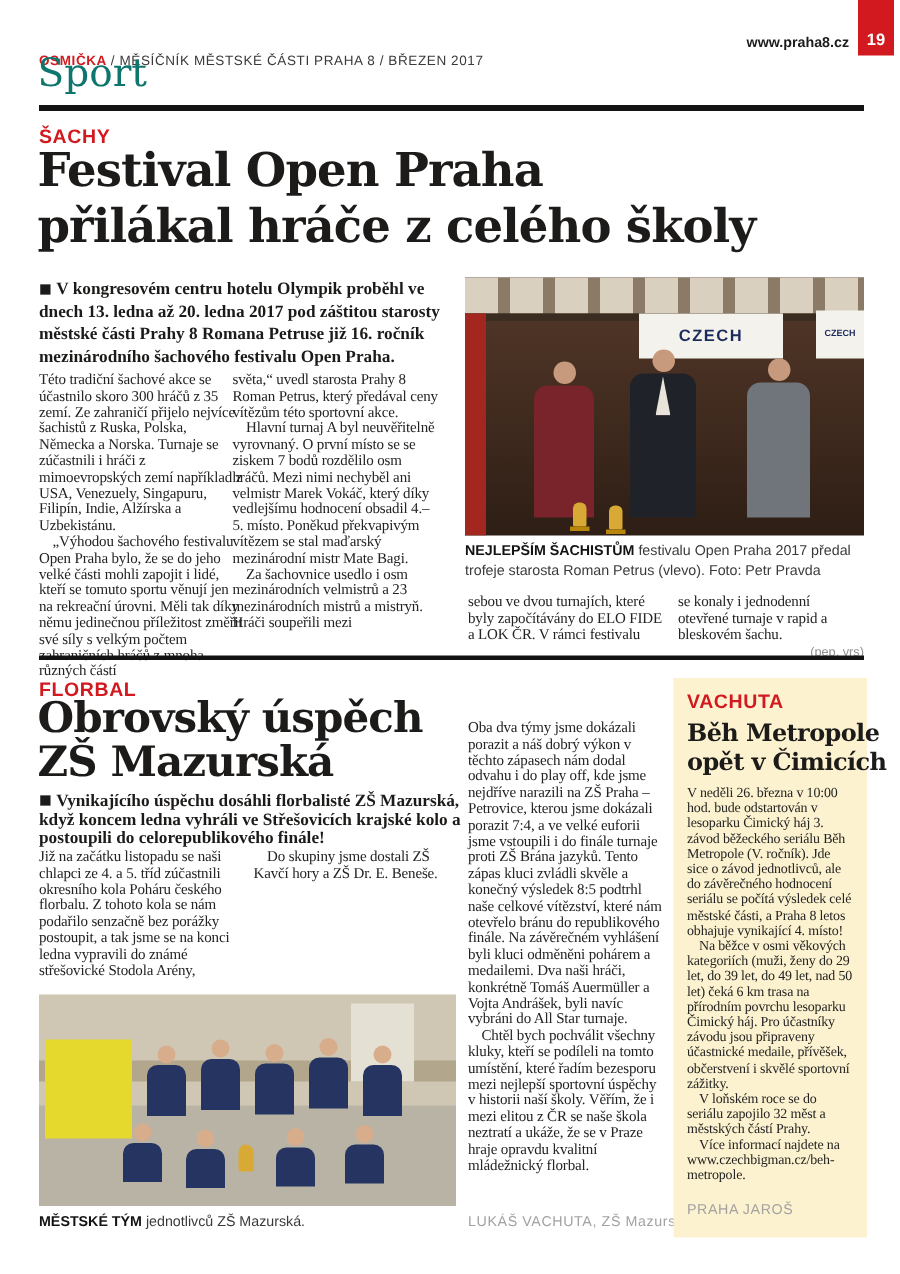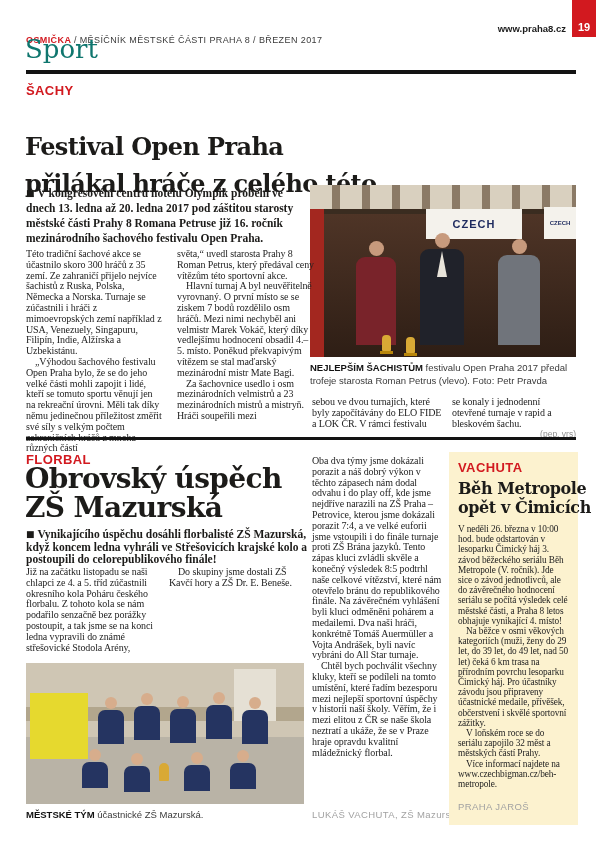--- a/index.html
+++ b/index.html
@@ -16,40 +16,40 @@
   .pagetab span{position:absolute;bottom:4px;left:0;right:0;text-align:center;color:#fff;
         font-family:"Liberation Sans",sans-serif;font-weight:700;font-size:11px;}
   .section-title{left:25px;top:34px;font-family:"DejaVu Serif",serif;font-size:26px;color:#0f766e;}
   .rule{background:#131313;}
   .rule1{left:26px;top:70px;width:550px;height:4px;}
   .rule2{left:26px;top:437px;width:550px;height:3px;}
 
   
   .kicker{font-family:"Liberation Sans",sans-serif;font-weight:700;font-size:13px;letter-spacing:.4px;color:#d2191f;}
   .headline{font-family:"DejaVu Serif",serif;font-weight:700;color:#1c1b19;letter-spacing:-.6px;}
-  .h-chess{left:25px;top:96px;font-size:24px;line-height:37px;margin-top:32px;}
+  .h-chess{left:25px;top:96px;font-size:31px;line-height:37px;}
   .h-florbal{left:25px;top:464px;font-size:28px;line-height:29px;}
   .lead{font-weight:700;color:#1c1b19;}
   .lead .sq{font-family:"DejaVu Sans",sans-serif;font-size:9px;vertical-align:1px;margin-right:3px;}
   .lead-chess{left:26px;top:186px;width:284px;font-size:11.5px;line-height:15px;}
   .lead-florbal{left:26px;top:528px;width:290px;font-size:11.5px;line-height:12.5px;}
 
   
   .col{font-size:10px;line-height:10.8px;letter-spacing:-.1px;color:#232323;text-align:left;}
   .col p{margin:0;}
   .col p.ind{text-indent:9px;}
   .c-ch1{left:26px;top:249px;width:137px;}
-  .c-ch2{left:177px;top:249px;width:137px;}
+  .c-ch2{left:155px;top:249px;width:137px;}
   .c-ch3{left:312px;top:397px;width:130px;}
   .c-ch4{left:452px;top:397px;width:124px;}
   .signoff{left:452px;top:429px;width:124px;text-align:right;font-family:"Liberation Sans",sans-serif;
         font-size:8.5px;color:#8f8f8f;}
   .c-fl1{left:26px;top:567px;width:137px;}
   .c-fl2{left:169px;top:567px;width:137px;}
-  .c-fl3{left:312px;top:456px;width:131px;}
+  .c-fl3{left:312px;top:481px;width:131px;}
 
   
   .caption{font-family:"Liberation Sans",sans-serif;font-size:9.5px;line-height:12.5px;color:#3a3a3a;}
   .caption b{color:#121212;}
   .cap-chess{left:310px;top:362px;width:266px;}
   .cap-florbal{left:26px;top:809px;width:272px;}
   .byline{font-family:"Liberation Sans",sans-serif;font-size:9.5px;letter-spacing:.4px;color:#a2a2a2;}
   .by-florbal{left:312px;top:809px;width:220px;}
 
   
@@ -109,21 +109,21 @@
   <div class="abs site" style="right:34px;top:23px;text-align:center;">www.praha8.cz</div>
   <div class="abs pagetab">
     <span>19</span>
   </div>
   <div class="abs section-title">Sport</div>
   <div class="abs rule rule1"></div>
 
   <div class="abs kicker" style="left:26px;top:83px;">ŠACHY</div>
   <div class="abs headline h-chess">
     <div>Festival Open Praha</div>
-    <div>přilákal hráče z celého této</div>
+    <div>přilákal hráče z celého školy</div>
   </div>
   <div class="abs lead lead-chess">
     <span class="sq">■</span><span>V kongresovém centru hotelu Olympik proběhl ve dnech 13. ledna až 20. ledna 2017 pod záštitou starosty městské části Prahy 8 Romana Petruse již 16. ročník mezinárodního šachového festivalu Open Praha.</span>
   </div>
 
   <div class="abs photo ph-chess">
     <div class="ceiling"></div>
     <div class="redcol"></div>
     <div class="banner bn1">
       <span>CZECH</span>
@@ -226,21 +226,21 @@
         <div class="head"></div>
         <div class="jersey"></div>
       </div>
     <div class="kid front" style="left:204px;top:87px;">
         <div class="head"></div>
         <div class="jersey"></div>
       </div>
     <div class="gold"></div>
   </div>
   <div class="abs caption cap-florbal">
-    <b>MĚSTSKÉ TÝM</b><span> účastnické ZŠ Mazurská.</span>
+    <b>MĚSTSKÉ TÝM</b><span> jednotlivců ZŠ Mazurská.</span>
   </div>
   <div class="abs byline by-florbal">LUKÁŠ VACHUTA, ZŠ Mazurská</div>
 
   <div class="abs sidebar">
     <span class="kicker">VACHUTA</span>
     <div class="sb-head">
       <div>Běh Metropole</div>
       <div>opět v Čimicích</div>
     </div>
     <div class="sb-body">

